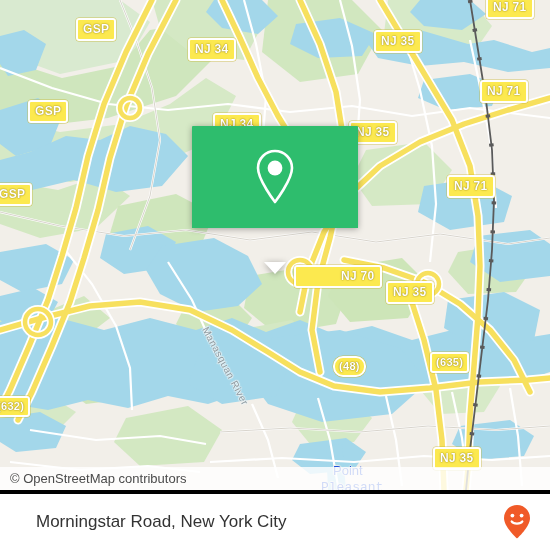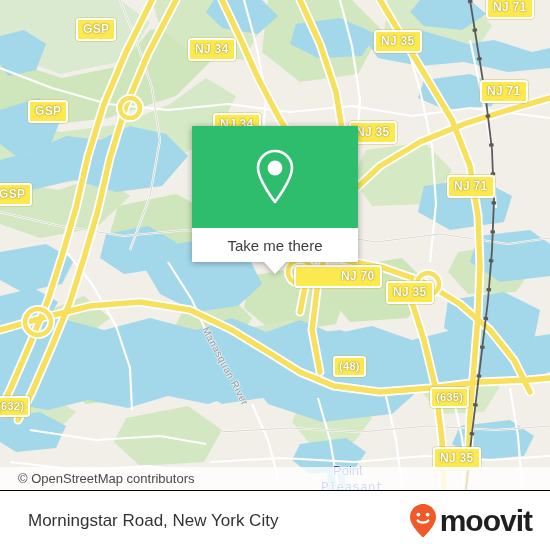--- a/index.html
+++ b/index.html
@@ -71,30 +71,30 @@
     border-right:11px solid transparent;
     border-top:12px solid #ffffff;
   }
 
   
   #attrib{
     position:absolute;left:0;top:467px;width:550px;height:23px;
     background:rgba(255,255,255,.80);
     display:flex;align-items:center;
     color:#4a4a4a;font-size:13px;
-    padding-left:18px;box-sizing:border-box;
+    padding-left:10px;box-sizing:border-box;
   }
 
   
   #footer{
     position:absolute;left:0;top:490px;width:550px;height:60px;
     background:#ffffff;
     display:flex;align-items:center;justify-content:space-between;
-    padding:0 18px 0 28px;box-sizing:border-box;
-    border-top:1px solid #000000;
+    padding:0 18px 0 36px;box-sizing:border-box;
+    border-top:4px solid #000000;
   }
   #footer-title{color:#333333;font-size:17px;white-space:nowrap;}
   #brand{display:flex;align-items:center;gap:2px;}
   #brand-word{color:#1f1f1f;font-size:30px;font-weight:bold;letter-spacing:-1px;line-height:30px;}
 </style>
 </head>
 <body>
 
 <div id="app">
 
@@ -227,55 +227,51 @@
       <div class="shield" style="left:-8px;top:183px;">GSP</div>
       <div class="shield" style="left:188px;top:38px;">NJ 34</div>
       <div class="shield" style="left:213px;top:113px;">NJ 34</div>
       <div class="shield" style="left:374px;top:30px;">NJ 35</div>
       <div class="shield" style="left:349px;top:121px;">NJ 35</div>
       <div class="shield" style="left:486px;top:-4px;">NJ 71</div>
       <div class="shield" style="left:480px;top:80px;">NJ 71</div>
       <div class="shield" style="left:447px;top:175px;">NJ 71</div>
       <div class="shield" style="left:294px;top:265px;padding-left:45px;">NJ 70</div>
       <div class="shield" style="left:386px;top:281px;">NJ 35</div>
-      <div class="shield sm" style="left:333px;top:356px;">(48)</div>
-      <div class="shield sm" style="left:430px;top:352px;margin-top:35px;">(635)</div>
+      <div class="shield sm" style="left:333px;top:356px;border-radius:10px;">(48)</div>
+      <div class="shield sm" style="left:430px;top:352px;">(635)</div>
       <div class="shield" style="left:433px;top:447px;">NJ 35</div>
       <div class="shield sm" style="left:-9px;top:396px;">(632)</div>
     </div>
 
     <div class="placelabel" style="left:333px;top:463px;">Point</div>
     <div class="placelabel" style="left:321px;top:480px;font-family:Liberation Mono, monospace;">Pleasant</div>
 
     <div class="riverlabel" style="left:205px;top:322px;transform:rotate(62deg);transform-origin:left center;">Manasquan River</div>
   </div>
 
   <div id="popup">
     <div id="popup-head">
       <svg width="46" height="58" viewBox="0 0 46 58">
         <path d="M23,3 C13.6,3 6,10.6 6,20 C6,32 23,54 23,54 C23,54 40,32 40,20 C40,10.6 32.4,3 23,3 Z" fill="none" stroke="#ffffff" stroke-width="2.6" stroke-linejoin="round"></path>
         <circle cx="23" cy="20" r="7.4" fill="#ffffff"></circle>
       </svg>
-    </div>
-    <div id="popup-foot">
-      <span>Take me there</span>
     </div>
     <div id="popup-tail"></div>
   </div>
 
   <div id="attrib">
     <span>© OpenStreetMap contributors</span>
   </div>
 
   <div id="footer">
     <div id="footer-title">Morningstar Road, New York City</div>
     <div id="brand">
       <svg width="30" height="36" viewBox="0 0 30 36">
         <path d="M15,1 C7.8,1 2,6.8 2,14 C2,23 15,34.5 15,34.5 C15,34.5 28,23 28,14 C28,6.8 22.2,1 15,1 Z" fill="#f05a28"></path>
         <circle cx="10.4" cy="11.6" r="1.9" fill="#ffffff"></circle>
         <circle cx="19.6" cy="11.6" r="1.9" fill="#ffffff"></circle>
         <path d="M9.6,17.4 C11.4,20.4 18.6,20.4 20.4,17.4" fill="none" stroke="#ffffff" stroke-width="2.1" stroke-linecap="round"></path>
       </svg>
-      <span id="brand-word">moovit</span>
     </div>
   </div>
 
 </div>
 
 </body></html>

